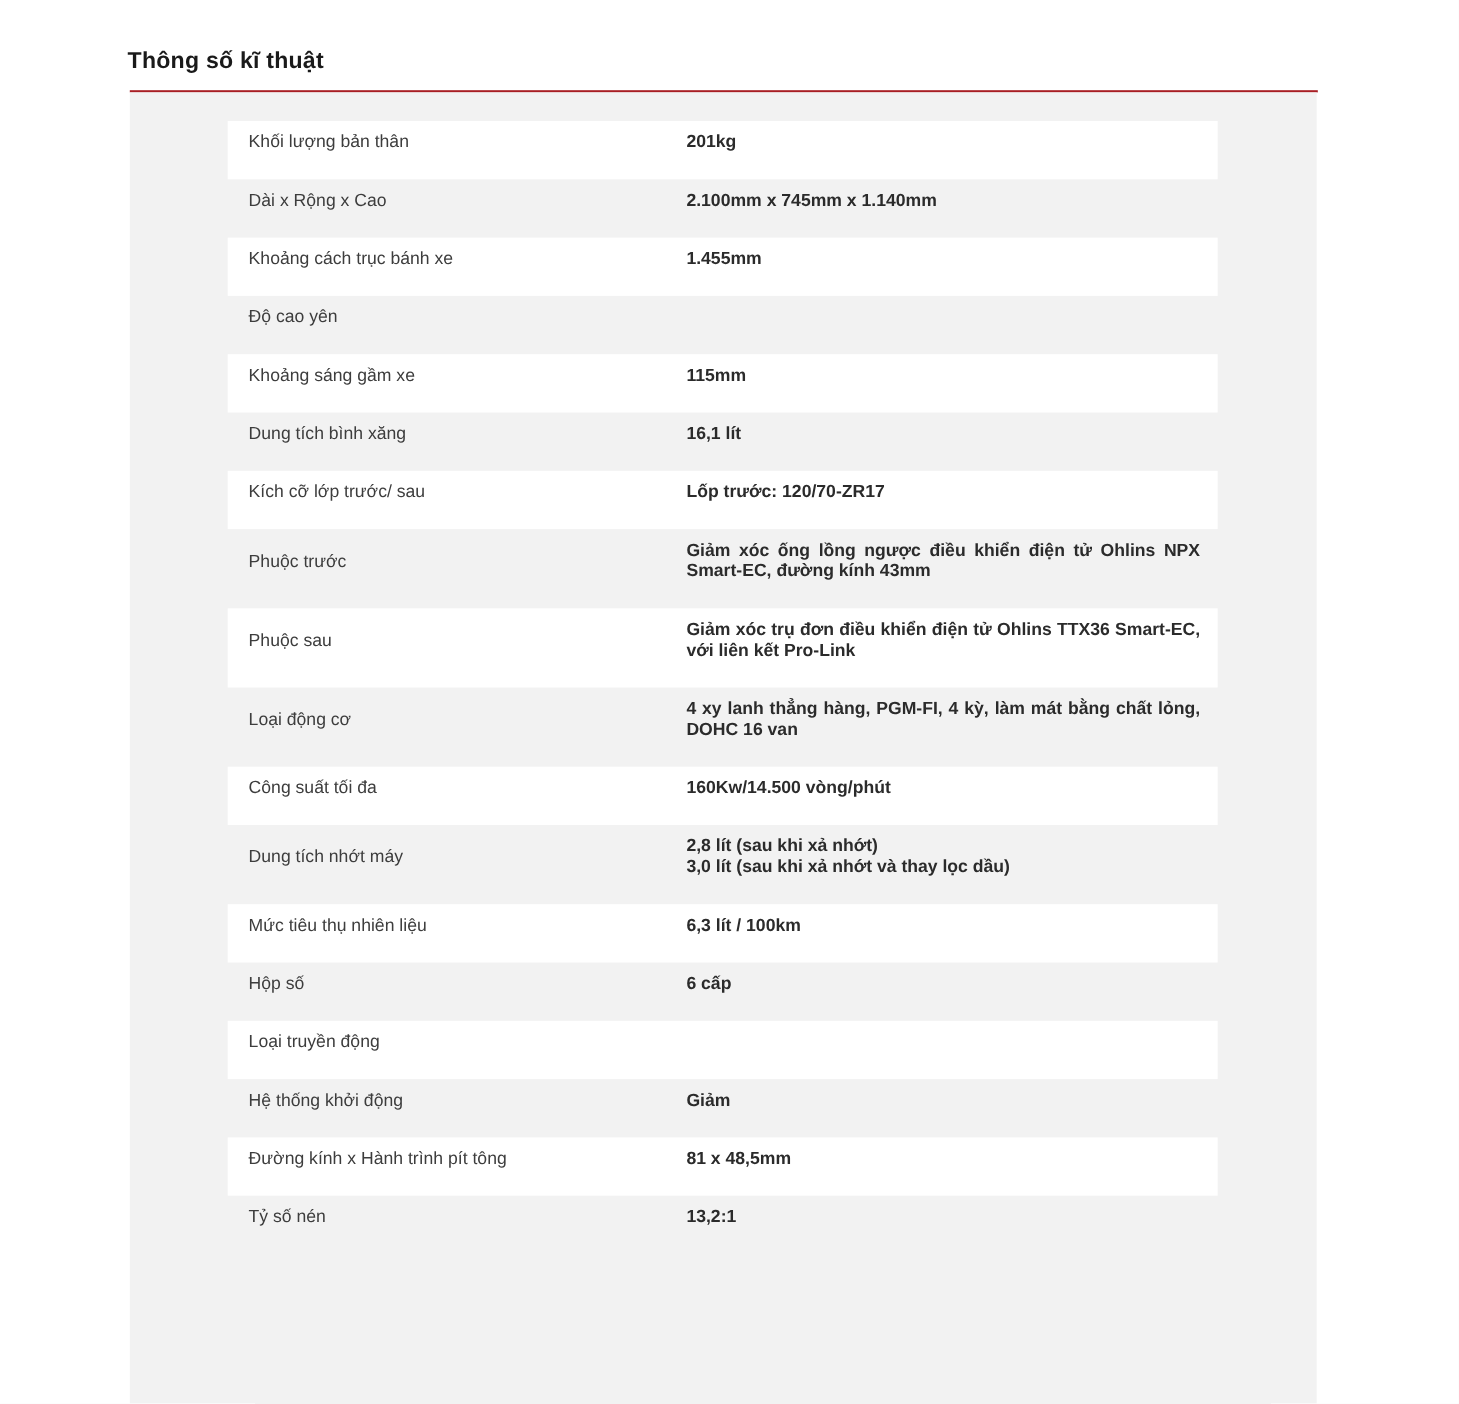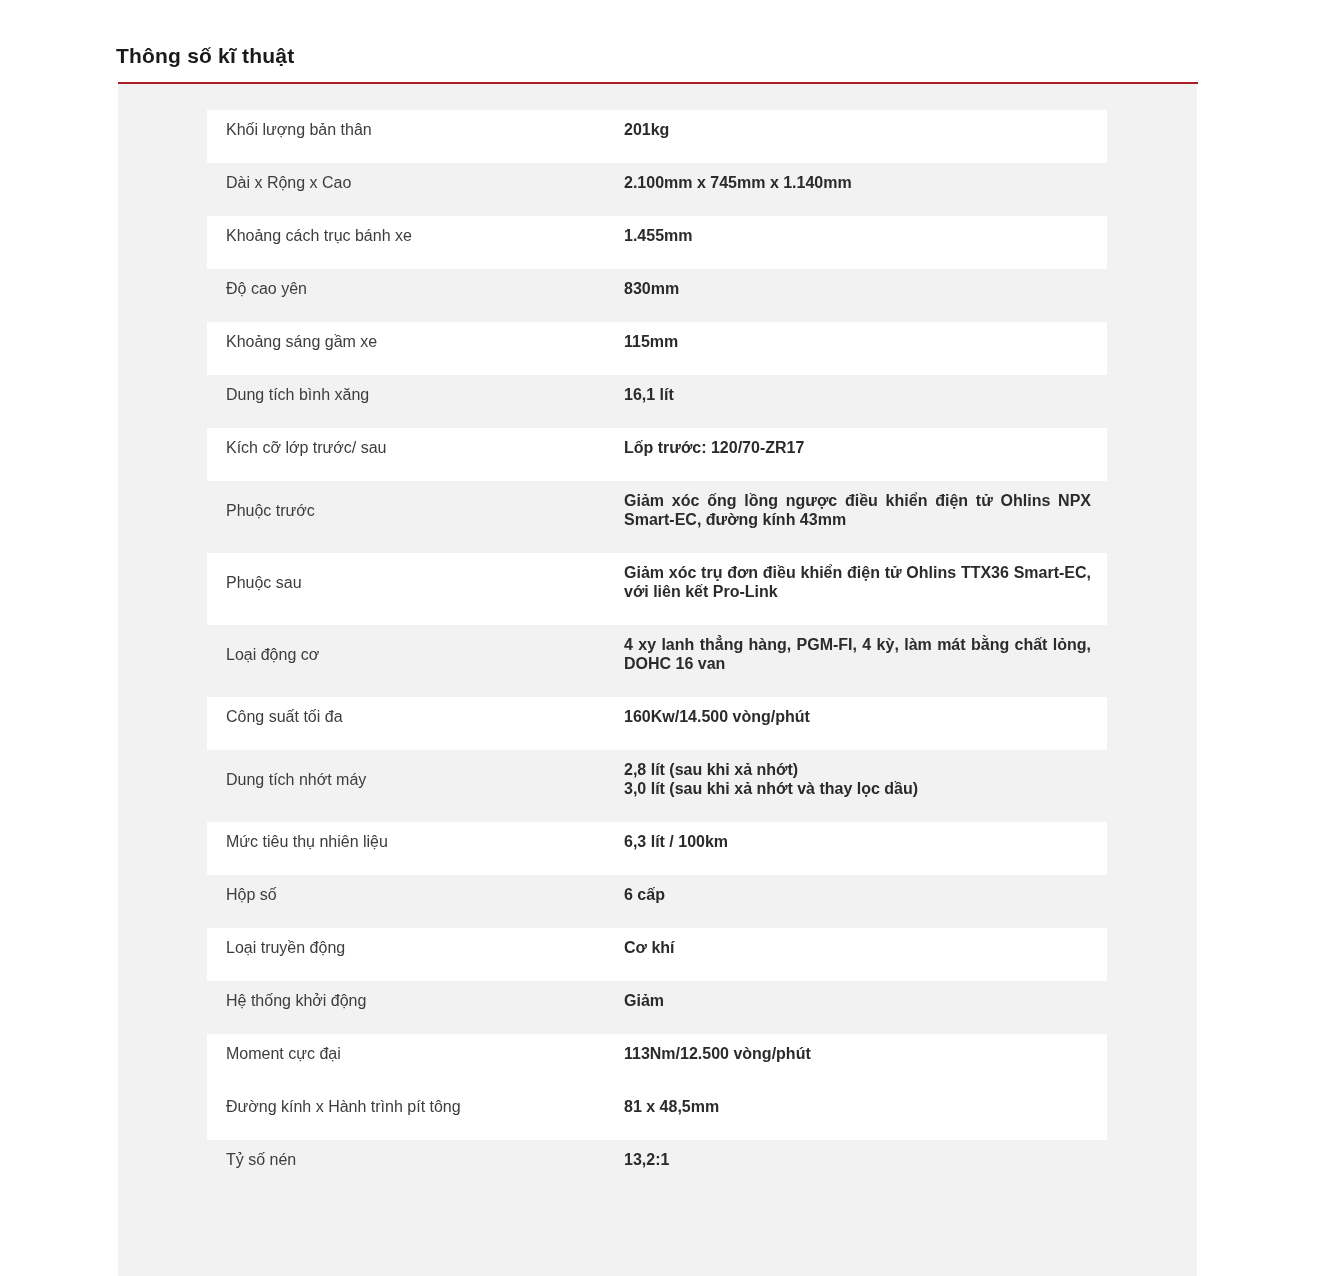--- a/index.html
+++ b/index.html
@@ -98,23 +98,20 @@
 
       <div class="spec-row odd">
         <div class="spec-label">Khoảng cách trục bánh xe</div>
         <div class="spec-value">
           <span class="line">1.455mm</span>
         </div>
       </div>
 
       <div class="spec-row even">
         <div class="spec-label">Độ cao yên</div>
-        <div class="spec-value">
-          <span class="line">830mm</span>
-        </div>
       </div>
 
       <div class="spec-row odd">
         <div class="spec-label">Khoảng sáng gầm xe</div>
         <div class="spec-value">
           <span class="line">115mm</span>
         </div>
       </div>
 
       <div class="spec-row even">
@@ -176,38 +173,29 @@
 
       <div class="spec-row even">
         <div class="spec-label">Hộp số</div>
         <div class="spec-value">
           <span class="line">6 cấp</span>
         </div>
       </div>
 
       <div class="spec-row odd">
         <div class="spec-label">Loại truyền động</div>
-        <div class="spec-value">
-          <span class="line">Cơ khí</span>
-        </div>
       </div>
 
       <div class="spec-row even">
         <div class="spec-label">Hệ thống khởi động</div>
         <div class="spec-value">
           <span class="line">Giảm</span>
         </div>
       </div>
 
-      <div class="spec-row odd">
-        <div class="spec-label">Moment cực đại</div>
-        <div class="spec-value">
-          <span class="line">113Nm/12.500 vòng/phút</span>
-        </div>
-      </div>
 
 
       <div class="spec-row odd">
         <div class="spec-label">Đường kính x Hành trình pít tông</div>
         <div class="spec-value">
           <span class="line">81 x 48,5mm</span>
         </div>
       </div>
 
       <div class="spec-row even">

